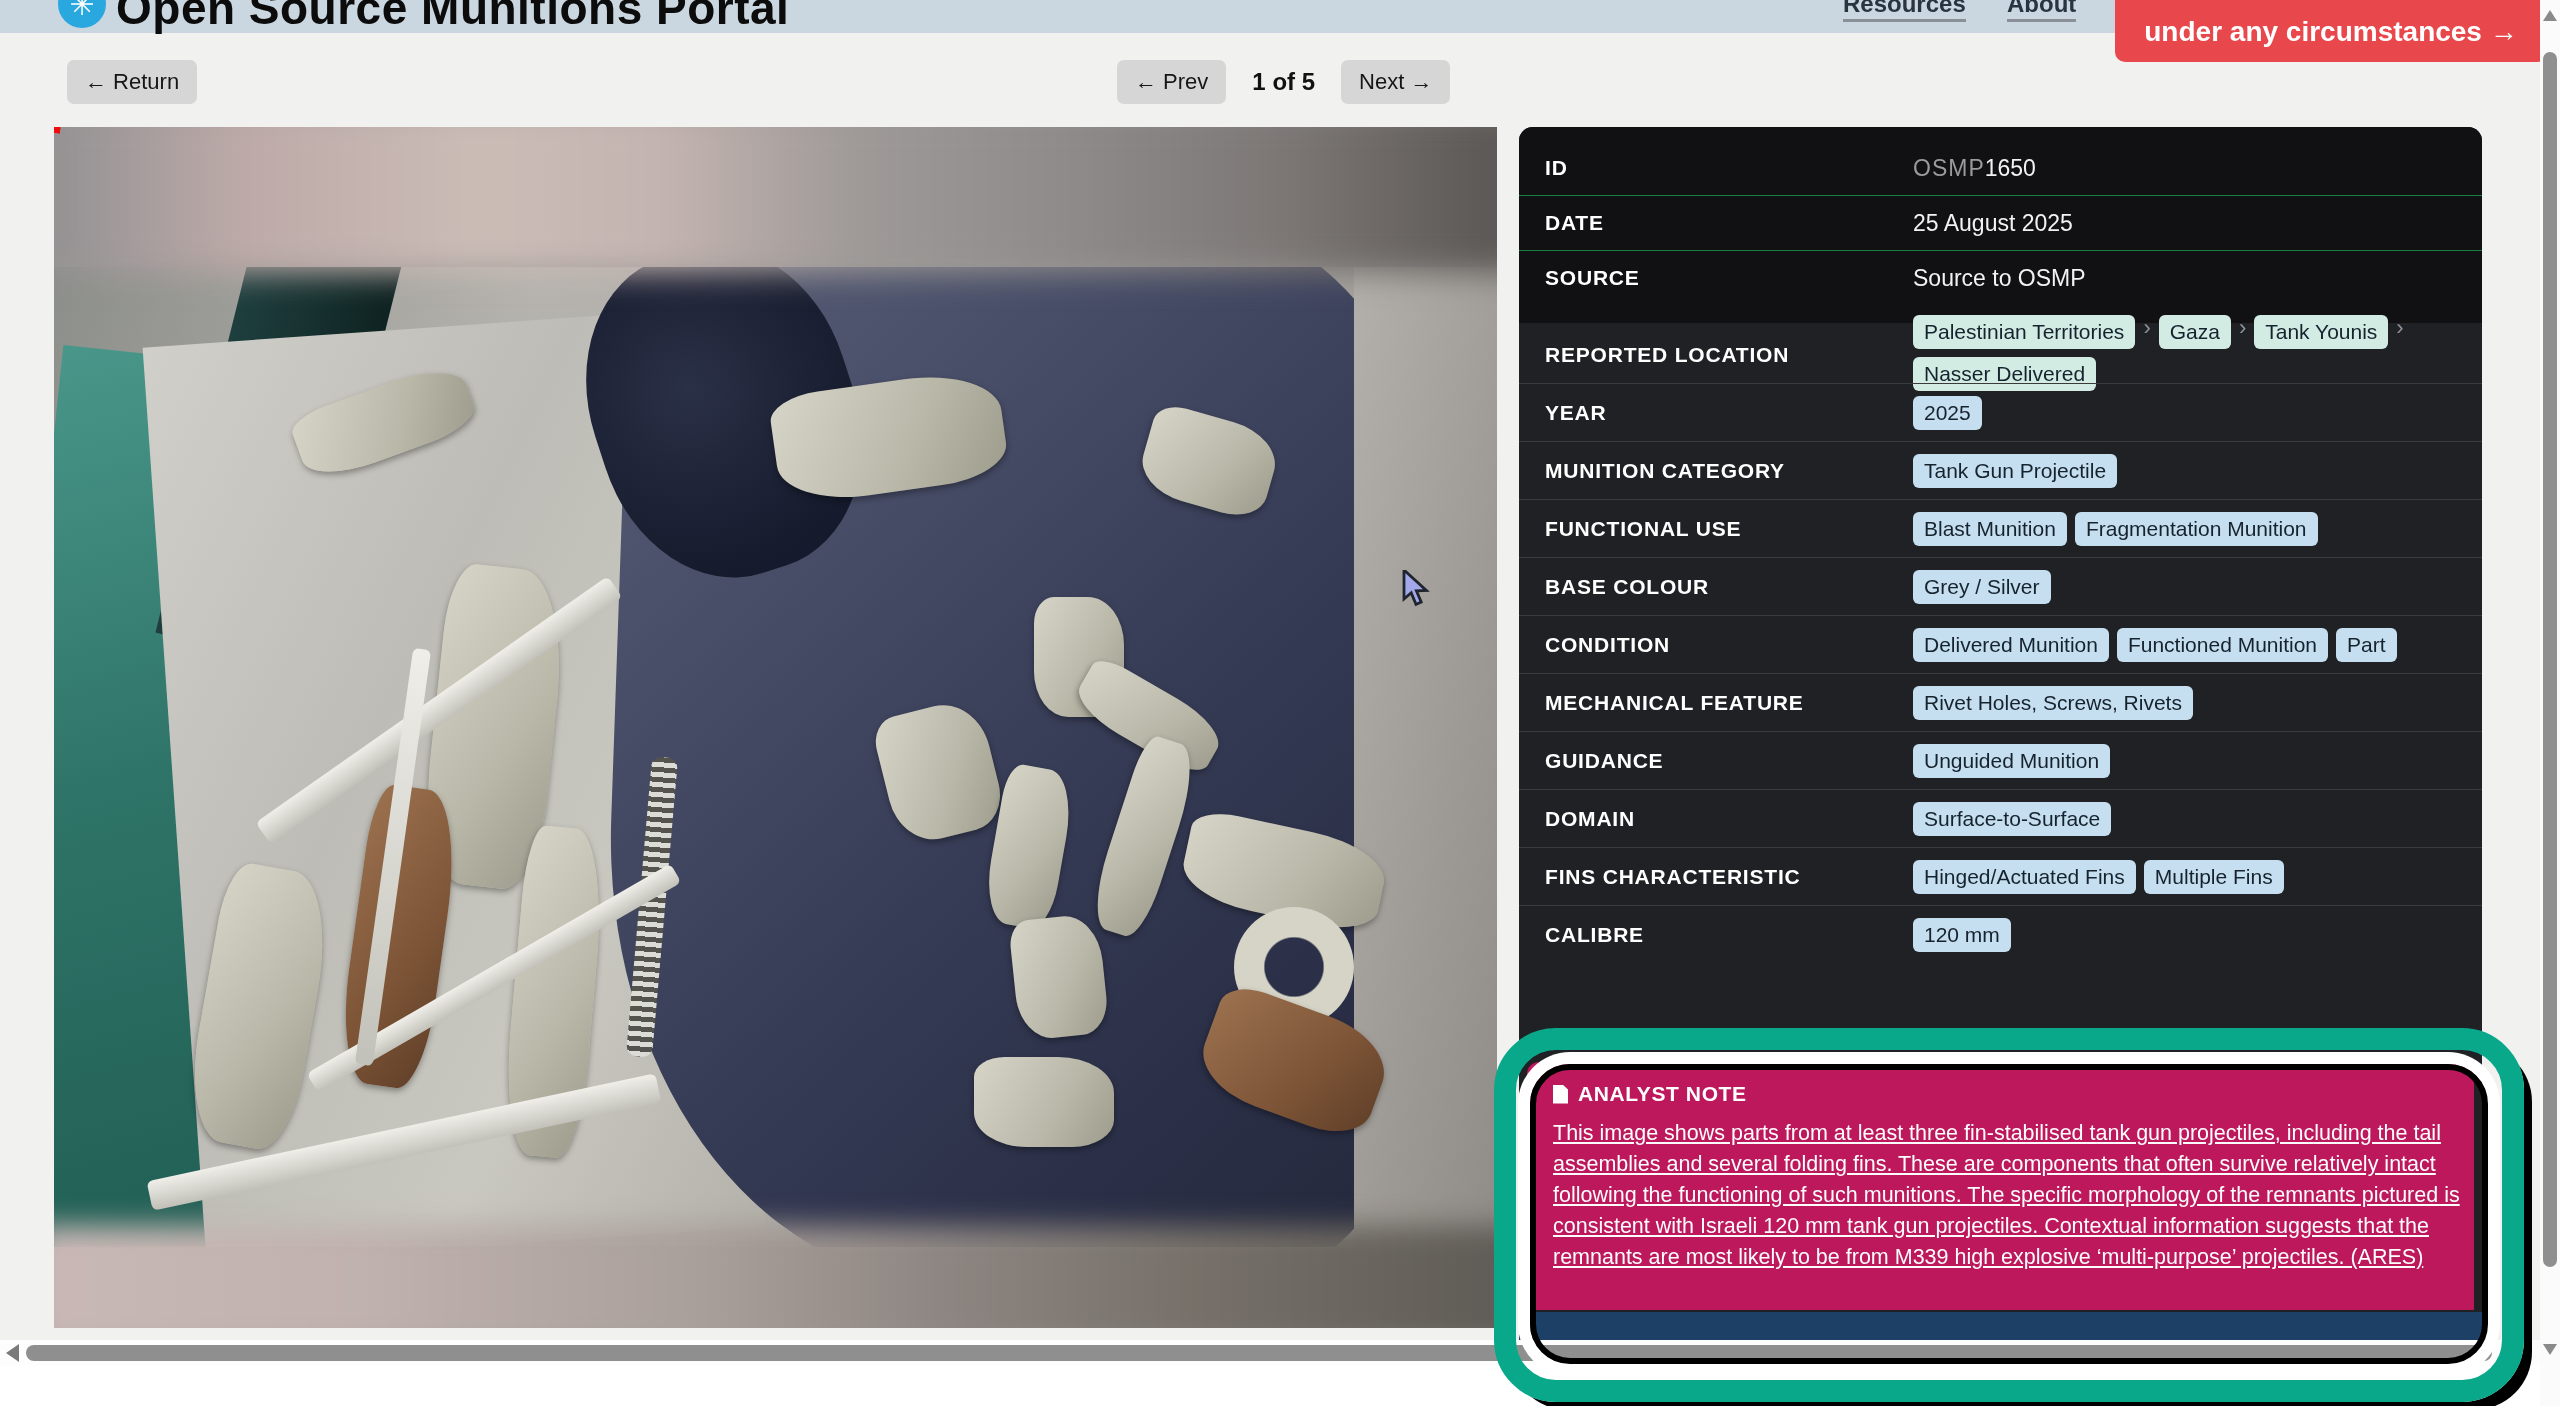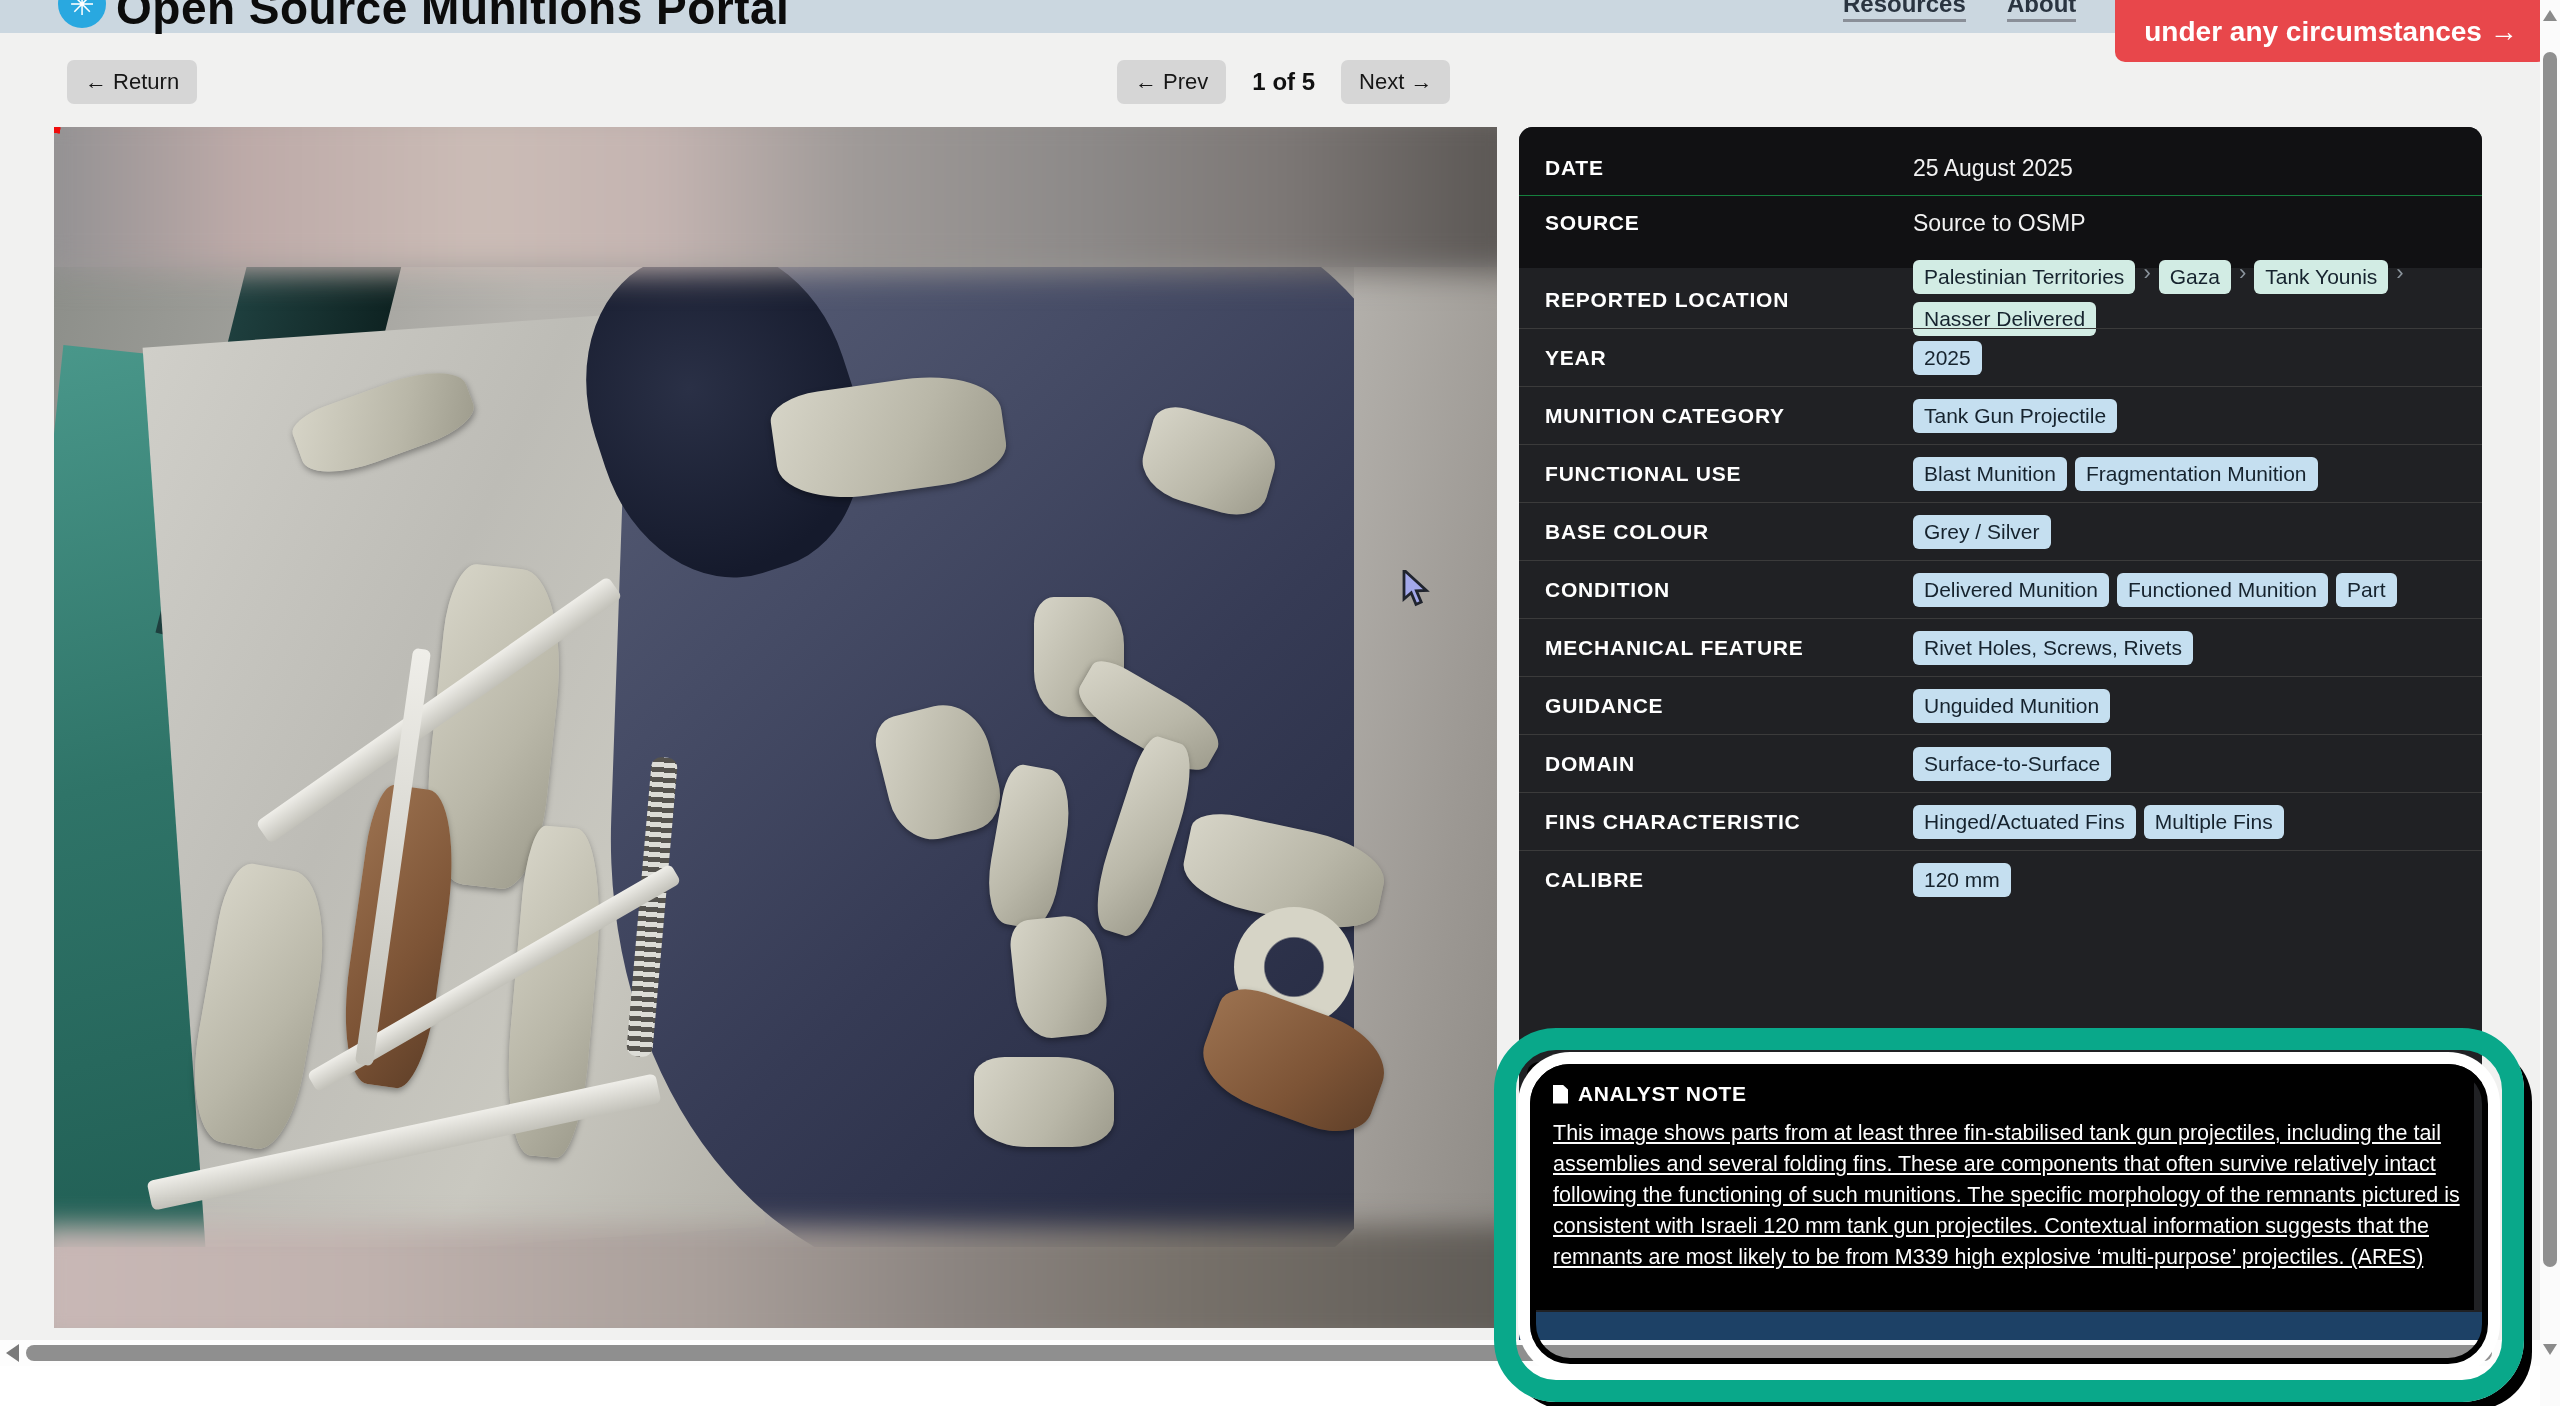--- a/index.html
+++ b/index.html
@@ -72,21 +72,21 @@
               display:flex; align-items:center; }
   .attr-row:first-child { border-top:none; padding-top:20px; padding-bottom:16px; }
   .attr-row .lbl { font-size:21px; font-weight:bold; color:#fff; letter-spacing:0.8px; }
   .tagwrap { position:absolute; left:394px; top:50%; transform:translateY(-50%); width:545px;
              display:flex; flex-wrap:wrap; align-items:flex-start; gap:8px; row-height:10px; }
   .tag { display:inline-block; background:#c5dff0; color:#16232e; font-size:21px;
          padding:5px 11px; border-radius:6px; white-space:nowrap; }
   .tag.mint { background:#d2ece4; }
   .chev { color:#8b949c; font-size:22px; }
   
-  .note { position:absolute; left:8px; right:8px; top:935px; height:248px; background:#000000;
+  .note { position:absolute; left:8px; right:8px; top:935px; height:248px; background:#be185d;
           border-radius:12px 12px 0 0; padding:20px 26px; overflow:hidden; }
   .note-head { display:flex; align-items:center; gap:10px; margin-bottom:12px; }
   .note-icon { width:15px; height:19px; background:#fff;
                clip-path:polygon(0 0,64% 0,100% 26%,100% 100%,0 100%); }
   .note-title { font-size:21px; font-weight:bold; color:#fff; letter-spacing:0.6px; }
   .note-text { font-size:21.5px; line-height:31px; color:#fdfdfd; width:930px;text-decoration:underline; }
   .blue-bar { position:absolute; left:0; top:1185px; width:963px; height:28px; background:#1d4166; }
   
   .anno-teal { position:absolute; left:1494px; top:1028px; width:1030px; height:374px;
                border:22px solid #09a88a; border-radius:62px; z-index:50;
@@ -167,20 +167,21 @@
   <div id="photo-boxes">
       <div class="redbox" style="left: 44.7%; top: 12.3%; width: 53.8%; height: 53.8%; transform: rotate(0deg);"></div>
       <div class="redbox" style="left: 20.9%; top: 25.3%; width: 16.4%; height: 31%; transform: rotate(9deg);"></div>
       <div class="redbox" style="left: 4%; top: 51.7%; width: 20.9%; height: 32.5%; transform: rotate(8deg);"></div>
       <div class="redbox" style="left: 25.4%; top: 55.4%; width: 17.3%; height: 33.5%; transform: rotate(7deg);"></div>
     </div>
 </div>
 
 <div class="panel">
   <div class="panel-top" id="info-rows">
+      <div class="row"><span class="lbl">ID</span><span class="val"><span class="pfx">OSMP</span>1650</span></div>
       <div class="row"><span class="lbl">DATE</span><span class="val">25 August 2025</span></div>
       <div class="row"><span class="lbl">SOURCE</span><span class="val">Source to OSMP</span></div>
     </div>
   <div id="attr-rows">
       <div class="attr-row">
         <span class="lbl">REPORTED LOCATION</span>
         <span class="tagwrap">
           <span class="tag mint">Palestinian Territories</span>
           <span class="chev">›</span>
           <span class="tag mint">Gaza</span>

